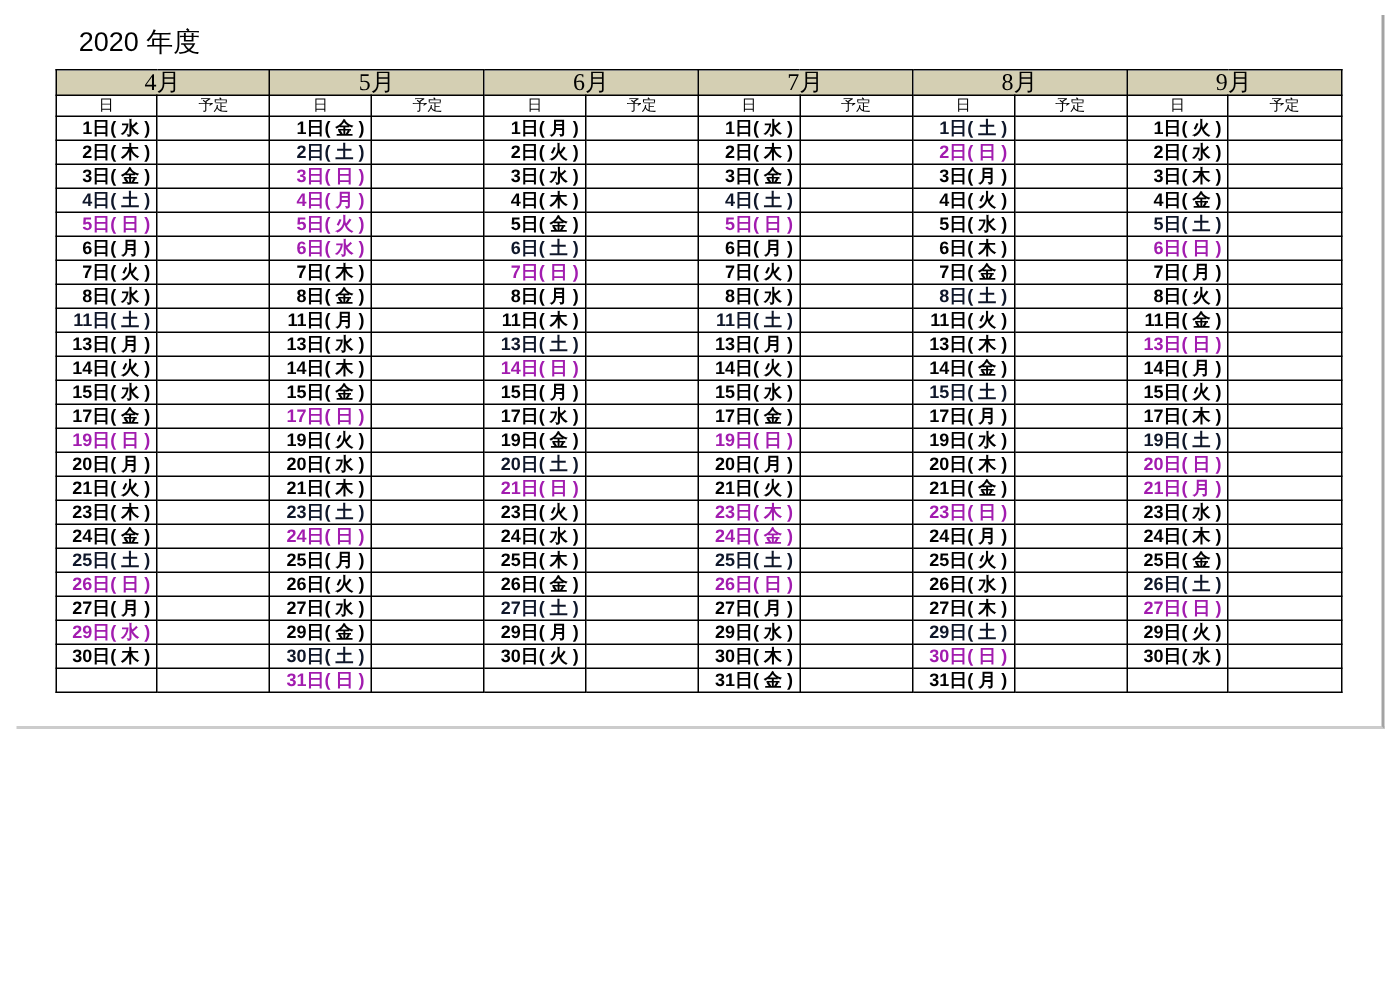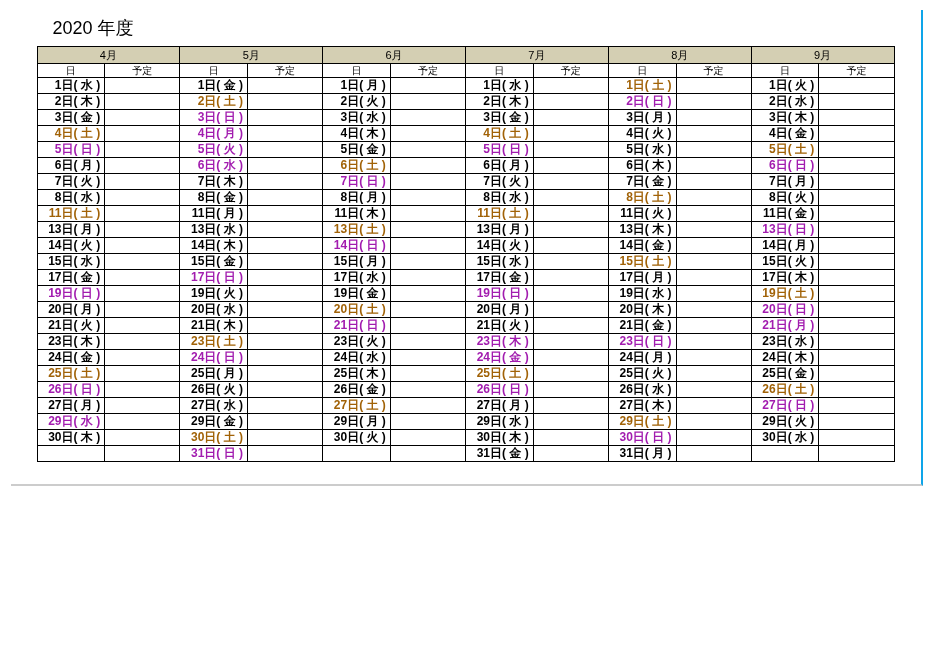--- a/index.html
+++ b/index.html
@@ -7,21 +7,21 @@
     padding: 10px;
     font-family: "MS PGothic", sans-serif;
     background: #fff;
     font-size: 11px;
   }
   .page {
     width: 910px;
     margin: 0 auto;
     background: #fff;
     border-bottom: 2px solid #ccc;
-    border-right: 2px solid #0ea5e9;
+    border-right: 2px solid #a3a3a3;
     padding-bottom: 22px;
   }
   .page-inner {
     padding: 6px 26px 0 26px;
   }
   .title {
     font-size: 18px;
     font-weight: normal;
     margin: 0 0 6px 16px;
   }
@@ -36,41 +36,42 @@
     line-height: 15px;
     padding: 0 4px;
     font-size: 11px;
     white-space: nowrap;
     overflow: hidden;
   }
   th.month {
     background: #d4cfb3;
     font-weight: normal;
     text-align: center;
-    font-size: 11px;
+    font-size: 16px;
     height: 16px;
+    font-family: Liberation Serif, serif;
   }
   th.sub {
     background: #fff;
     font-weight: normal;
     text-align: center;
     font-size: 10px;
     height: 13px;
     line-height: 13px;
   }
   td.day {
     text-align: right;
     font-weight: bold;
     font-size: 12px;
   }
   td.plan {
     text-align: left;
   }
   .c-black { color: #000; }
-  .c-blue  { color: #a16207; }
+  .c-blue  { color: #0f172a; }
   .c-pink  { color: #a21caf; }
   col.daycol  { width: 7.9%; }
   col.plancol { width: 8.77%; }
 </style>
 </head>
 <body>
 
 <div class="page">
   <div class="page-inner">
     <h1 class="title">2020 年度</h1>

